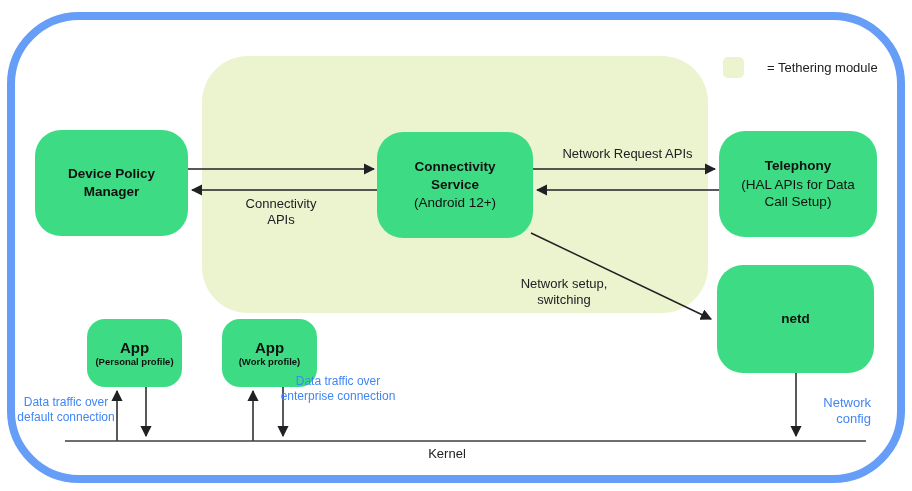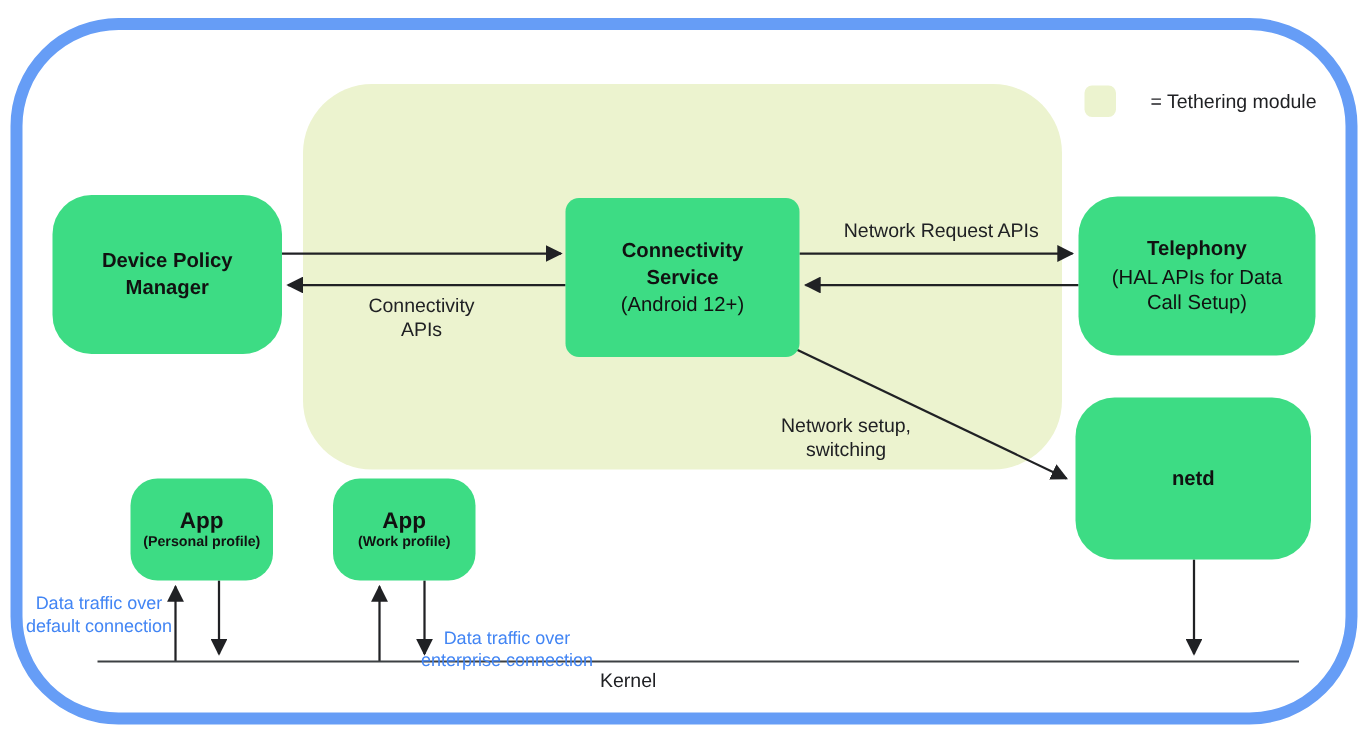--- a/index.html
+++ b/index.html
@@ -30,42 +30,42 @@
 
   .node{
     position:absolute;background:var(--node-green);
     display:flex;flex-direction:column;align-items:center;justify-content:center;
     text-align:center;color:#111;
   }
   .node-title{font-weight:bold;font-size:13.5px;line-height:1.35;}
   .node-subtitle{font-size:13.5px;line-height:1.3;}
   .node-dpm{left:35px;top:130px;width:153px;height:106px;border-radius:26px;}
   .node-dpm .node-title{max-width:102px;}
-  .node-cs{left:377px;top:132px;width:156px;height:106px;border-radius:9px;}
+  .node-cs{left:377px;top:132px;width:156px;height:106px;border-radius:26px;}
   .node-cs .node-title{max-width:100px;}
   .node-telephony{left:719px;top:131px;width:158px;height:106px;border-radius:26px;}
   .node-telephony .node-subtitle{max-width:128px;}
   .node-netd{left:717px;top:265px;width:157px;height:108px;border-radius:26px;}
   .node-app-personal{left:87px;top:319px;width:95px;height:68px;border-radius:18px;}
   .node-app-work{left:222px;top:319px;width:95px;height:68px;border-radius:18px;}
   .app-title{font-weight:bold;font-size:15px;line-height:1.15;}
   .app-subtitle{font-weight:bold;font-size:9.5px;line-height:1.2;}
 
   .edge-label{position:absolute;font-size:13px;line-height:16px;text-align:center;color:var(--ink);}
   .lbl-network-request{left:540px;top:146px;width:175px;}
   .lbl-connectivity-apis{left:235px;top:196px;width:92px;}
   .lbl-network-agent{left:590px;top:198px;width:72px;}
   .lbl-network-setup{left:500px;top:276px;width:128px;}
 
   .traffic-label{position:absolute;font-size:12px;line-height:15px;text-align:center;color:var(--label-blue);}
   .lbl-traffic-default{left:10px;top:395px;width:112px;}
-  .lbl-traffic-enterprise{left:276px;top:418px;width:124px;}
+  .lbl-traffic-enterprise{left:276px;top:374px;width:124px;}
   .lbl-network-config{left:791px;top:395px;width:80px;text-align:right;font-size:13px;line-height:16px;}
 
-  .kernel-label{position:absolute;left:400px;top:446px;width:94px;font-size:13px;color:var(--ink);}
+  .kernel-label{position:absolute;left:400px;top:446px;width:94px;text-align:center;font-size:13px;color:var(--ink);}
 </style>
 </head>
 <body>
 
 <div class="canvas">
 
   <div class="outer-border"></div>
   <div class="tether-region"></div>
 
   <svg class="arrows" width="912" height="491" viewBox="0 0 912 491">
@@ -121,16 +121,17 @@
     <div class="app-title">App</div>
     <div class="app-subtitle">(Work profile)</div>
   </div>
 
   <div class="edge-label lbl-connectivity-apis">Connectivity APIs</div>
   <div class="edge-label lbl-network-request">Network Request APIs</div>
   <div class="edge-label lbl-network-setup">Network setup, switching</div>
 
   <div class="traffic-label lbl-traffic-default">Data traffic over default connection</div>
   <div class="traffic-label lbl-traffic-enterprise">Data traffic over enterprise connection</div>
+  <div class="traffic-label lbl-network-config">Network config</div>
 
   <div class="kernel-label">Kernel</div>
 
 </div>
 
 </body></html>

